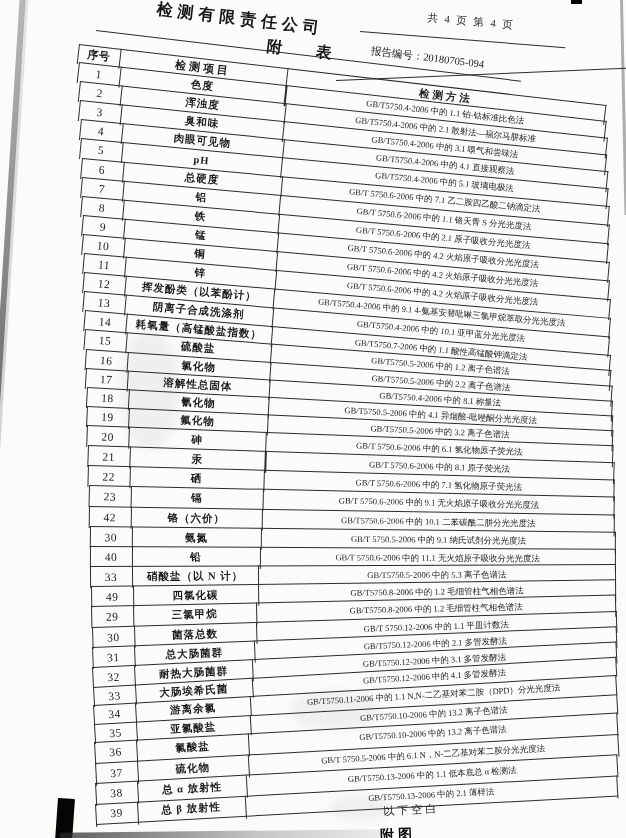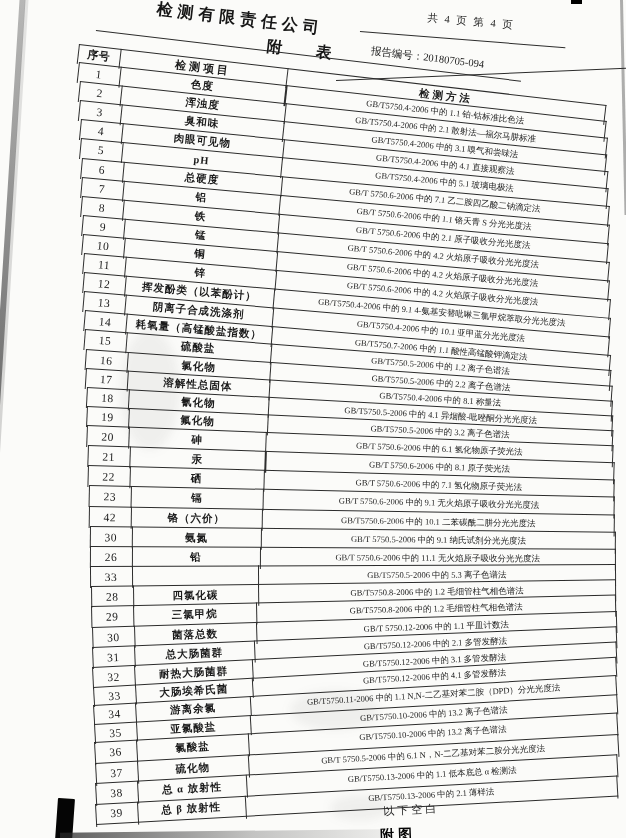--- a/index.html
+++ b/index.html
@@ -331,38 +331,39 @@
       <div class="band" style="left: 89.5px; top: 525.769px; width: 526px; height: 20.1538px; transform: rotate(0.616667deg);">
         <div class="cell no-cell" style="left: 0px; width: 42px;">30</div>
         <div class="cell item-cell" style="left: 42px; width: 129.25px;">氨氮</div>
         <div class="cell method-cell" style="left: 171.25px; width: 354.75px;">GB/T 5750.5-2006 中的 9.1 纳氏试剂分光光度法</div>
         <div class="vline" style="left: 0px; height: 22.1538px;"></div>
         <div class="vline" style="left: 42px; height: 22.1538px;"></div>
         <div class="vline" style="left: 171.25px; height: 22.1538px;"></div>
         <div class="vline" style="left: 525px; height: 22.1538px;"></div>
       </div>
       <div class="band" style="left: 89.92px; top: 545.923px; width: 525.8px; height: 20.1538px; transform: rotate(0.3deg);">
-        <div class="cell no-cell" style="left: 0px; width: 42px;">26</div>
+        <div class="cell no-cell" style="left: 0px; width: 42px;">40</div>
         <div class="cell item-cell" style="left: 42px; width: 127.7px;">铅</div>
         <div class="cell method-cell" style="left: 169.7px; width: 356.1px;">GB/T 5750.6-2006 中的 11.1 无火焰原子吸收分光光度法</div>
         <div class="vline" style="left: 0px; height: 22.1538px;"></div>
         <div class="vline" style="left: 42px; height: 22.1538px;"></div>
         <div class="vline" style="left: 169.7px; height: 22.1538px;"></div>
         <div class="vline" style="left: 524.8px; height: 22.1538px;"></div>
       </div>
       <div class="band" style="left: 90.34px; top: 566.077px; width: 525.6px; height: 20.1538px; transform: rotate(-0.214286deg);">
         <div class="cell no-cell" style="left: 0px; width: 42px;">33</div>
+        <div class="cell item-cell" style="left: 42px; width: 126.15px;">硝酸盐（以 N 计）</div>
         <div class="cell method-cell" style="left: 168.15px; width: 357.45px;">GB/T5750.5-2006 中的 5.3 离子色谱法</div>
         <div class="vline" style="left: 0px; height: 22.1538px;"></div>
         <div class="vline" style="left: 42px; height: 22.1538px;"></div>
         <div class="vline" style="left: 168.15px; height: 22.1538px;"></div>
         <div class="vline" style="left: 524.6px; height: 22.1538px;"></div>
       </div>
       <div class="band" style="left: 90.76px; top: 586.231px; width: 525.4px; height: 20.1538px; transform: rotate(-0.728571deg);">
-        <div class="cell no-cell" style="left: 0px; width: 42px;">28</div>
+        <div class="cell no-cell" style="left: 0px; width: 42px;">49</div>
         <div class="cell item-cell" style="left: 42px; width: 124.6px;">四氯化碳</div>
         <div class="cell method-cell" style="left: 166.6px; width: 358.8px;">GB/T5750.8-2006 中的 1.2  毛细管柱气相色谱法</div>
         <div class="vline" style="left: 0px; height: 22.1538px;"></div>
         <div class="vline" style="left: 42px; height: 22.1538px;"></div>
         <div class="vline" style="left: 166.6px; height: 22.1538px;"></div>
         <div class="vline" style="left: 524.4px; height: 22.1538px;"></div>
       </div>
       <div class="band" style="left: 91.18px; top: 606.385px; width: 525.2px; height: 20.1538px; transform: rotate(-1.24286deg);">
         <div class="cell no-cell" style="left: 0px; width: 42px;">29</div>
         <div class="cell item-cell" style="left: 42px; width: 123.05px;">三氯甲烷</div>

